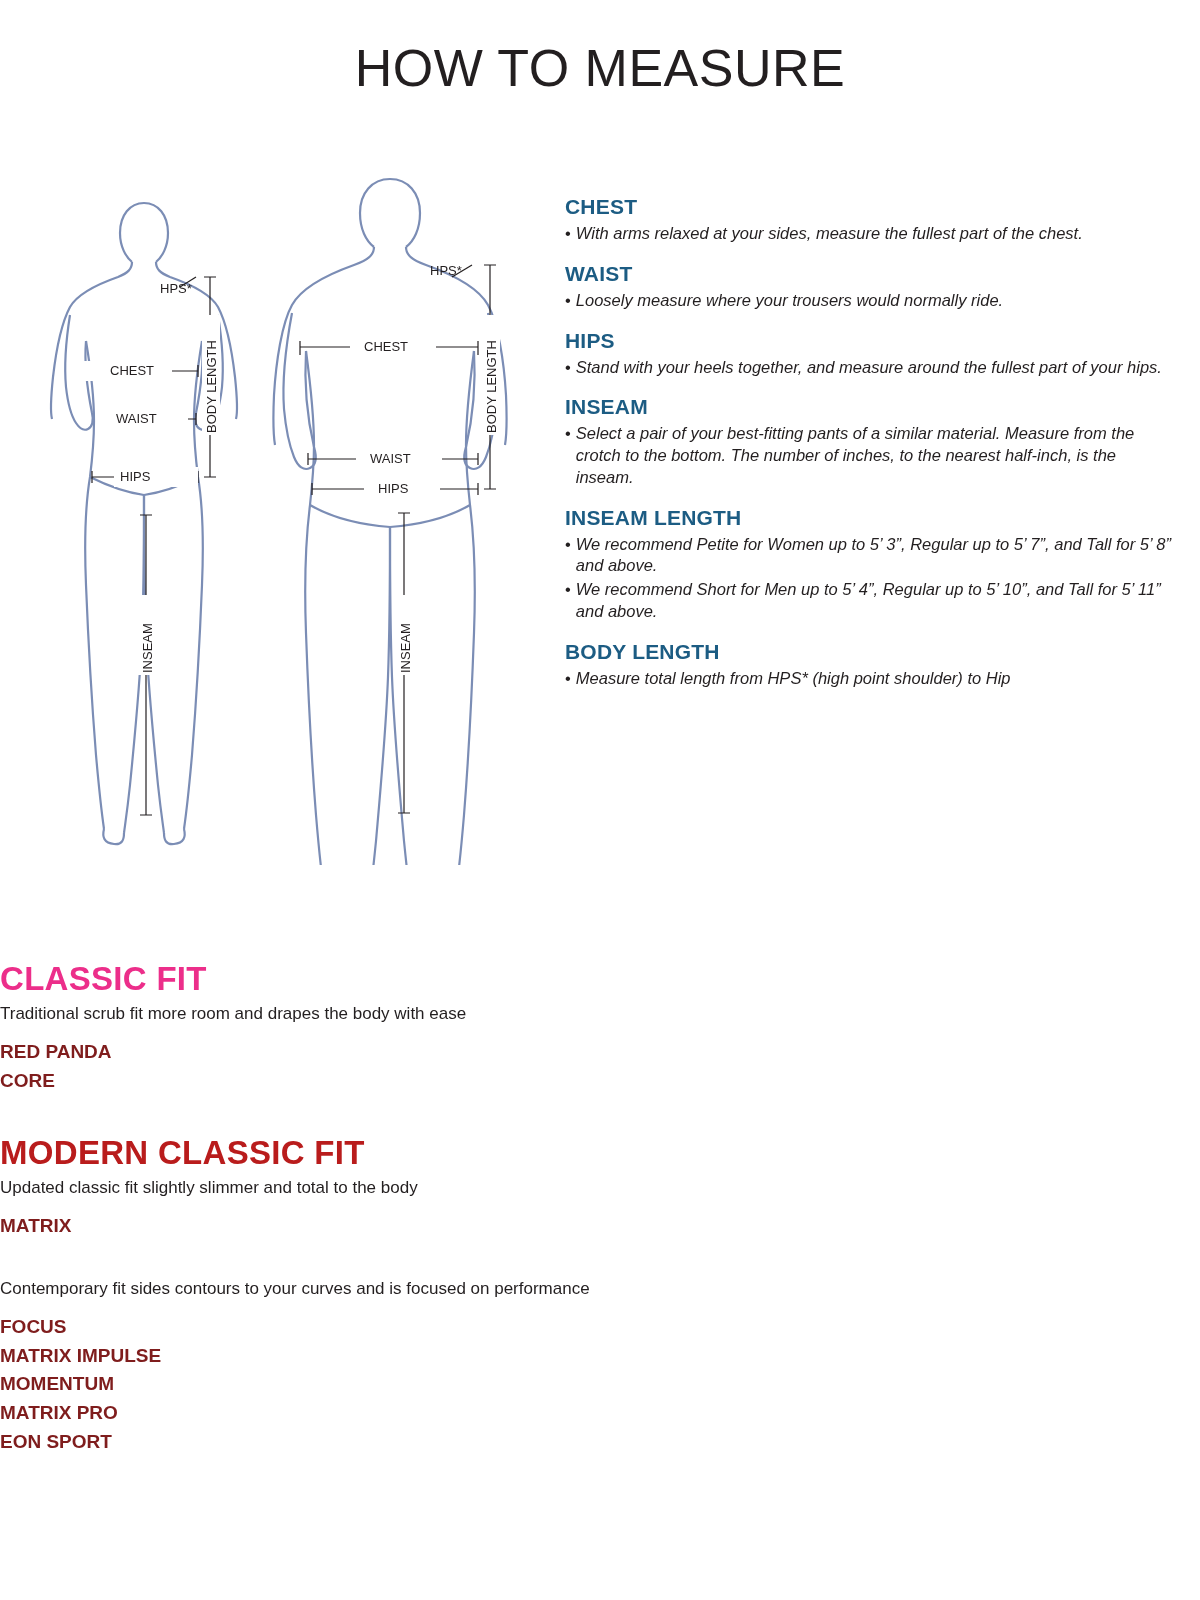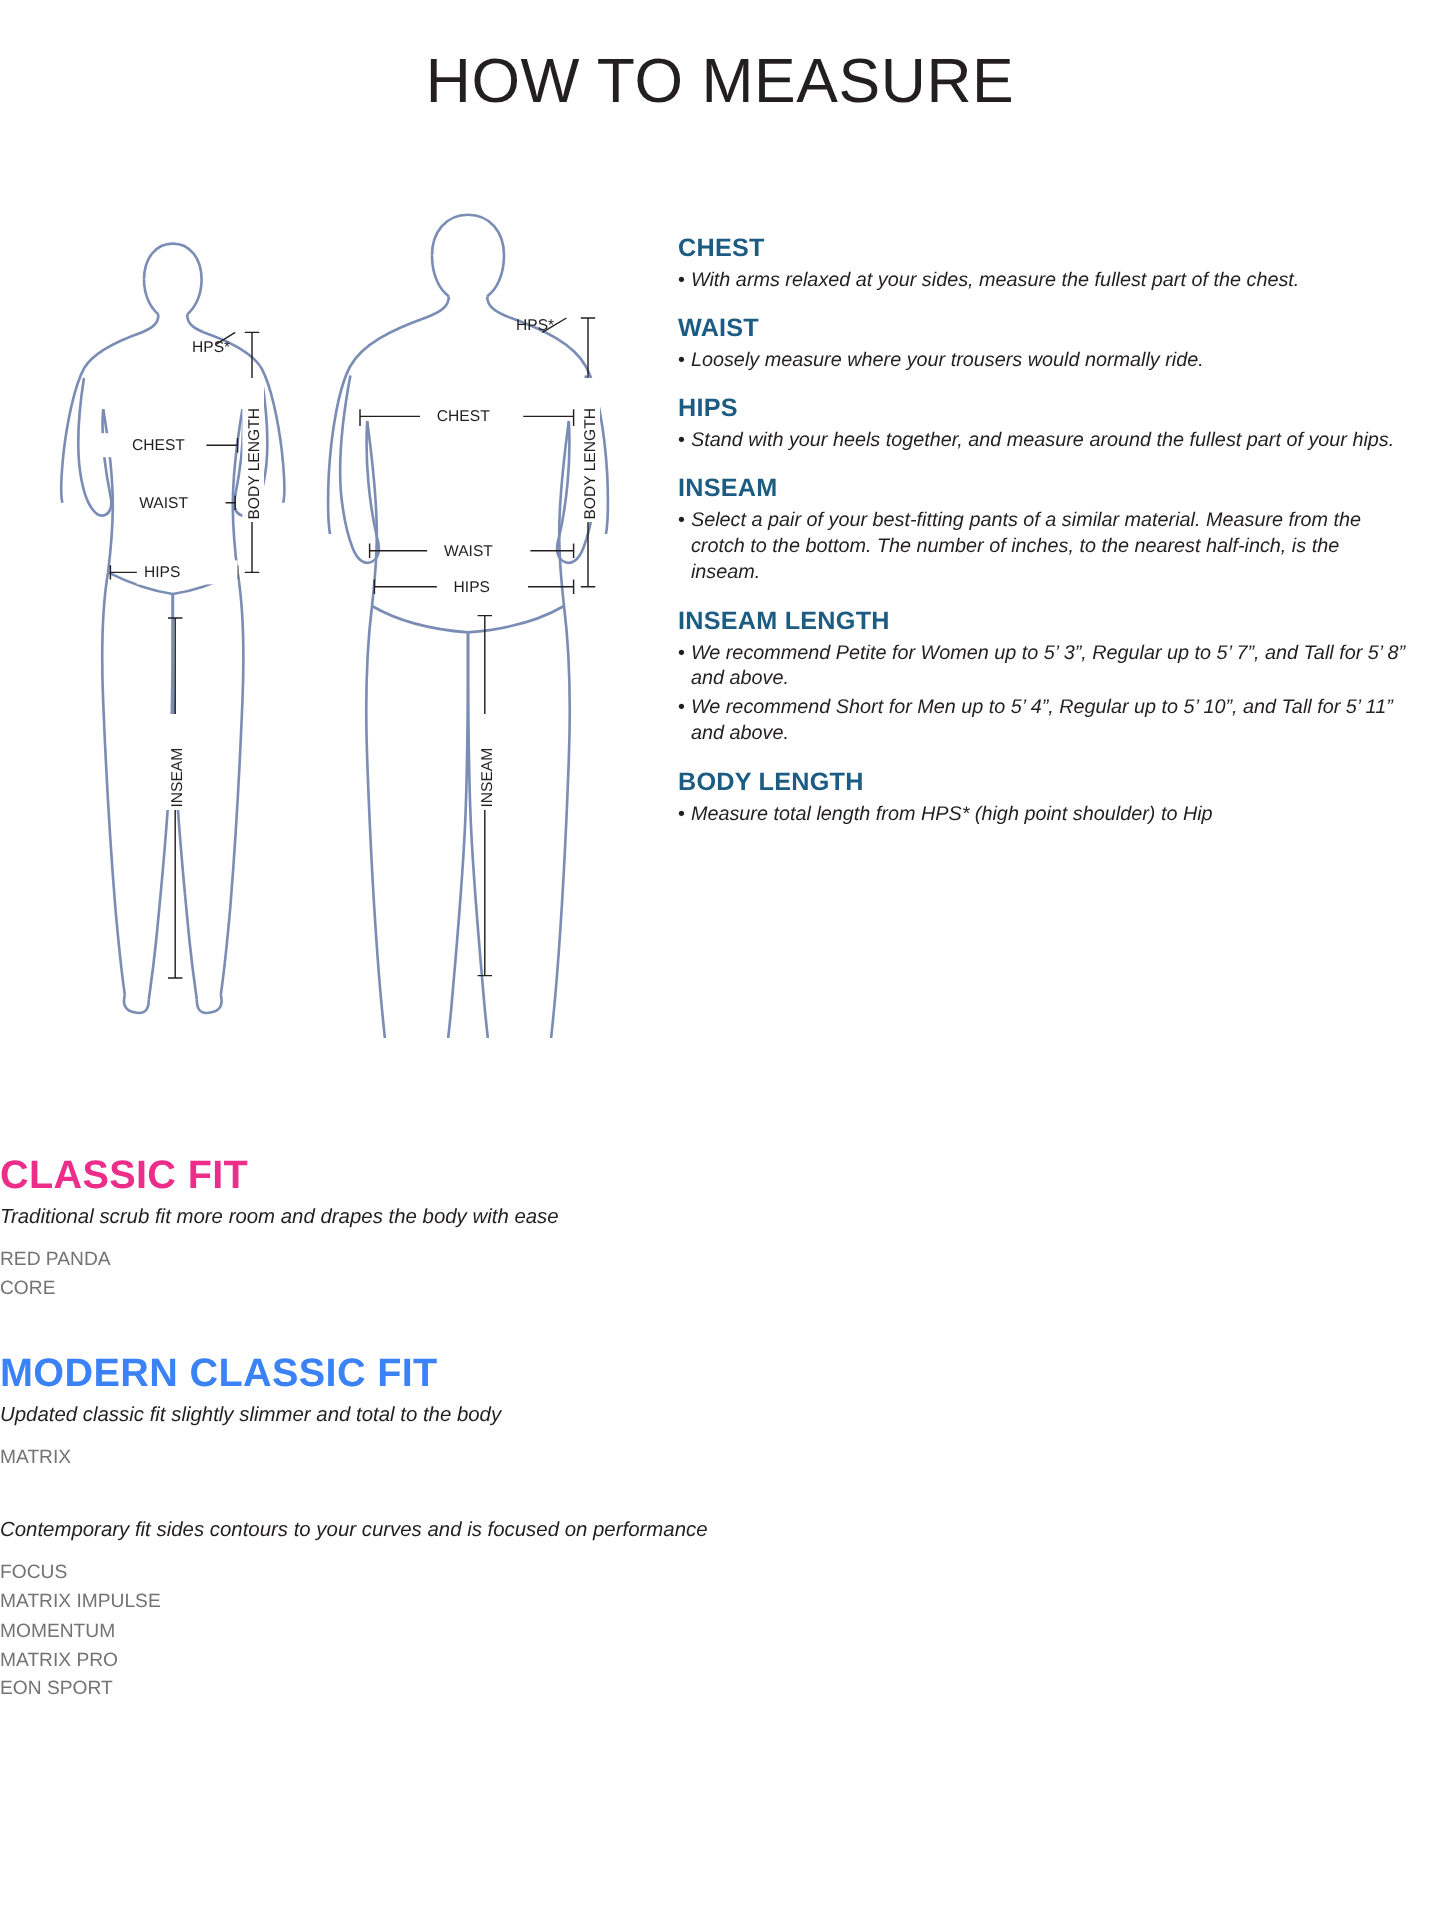--- a/index.html
+++ b/index.html
@@ -83,28 +83,27 @@
   }
   .fit-block { margin-bottom: 38px; }
   .fit-title {
     font-size: 33px;
     font-weight: bold;
     letter-spacing: 0.3px;
     margin-bottom: 6px;
   }
   .fit-desc {
     font-size: 17px;
-    font-style: italic;
     color: #231f20;
     margin-bottom: 14px;
   }
   .fit-product {
-    font-size: 16px;
-    font-weight: normal;
-    color: #737373;
+    font-size: 19px;
+    font-weight: bold;
+    color: #7f1d1d;
     line-height: 1.52;
   }
 
   
   .fig-label {
     font-family: "Liberation Sans", sans-serif;
     font-size: 13px;
     fill: #231f20;
   }
 </style>
@@ -319,21 +318,21 @@
     <div class="fit-block">
       <div class="fit-title" style="color:#ec2e8a">CLASSIC FIT</div>
       <div class="fit-desc">Traditional scrub fit more room and drapes the body with ease</div>
       <div class="fit-product">
         <div>RED PANDA</div>
         <div>CORE</div>
       </div>
     </div>
 
     <div class="fit-block">
-      <div class="fit-title" style="color:#3b82f6">MODERN CLASSIC FIT</div>
+      <div class="fit-title" style="color:#b91c1c">MODERN CLASSIC FIT</div>
       <div class="fit-desc">Updated classic fit slightly slimmer and total to the body</div>
       <div class="fit-product">
         <div>MATRIX</div>
       </div>
     </div>
 
     <div class="fit-block">
       <div class="fit-desc">Contemporary fit sides contours to your curves and is focused on performance</div>
       <div class="fit-product">
         <div>FOCUS</div>

